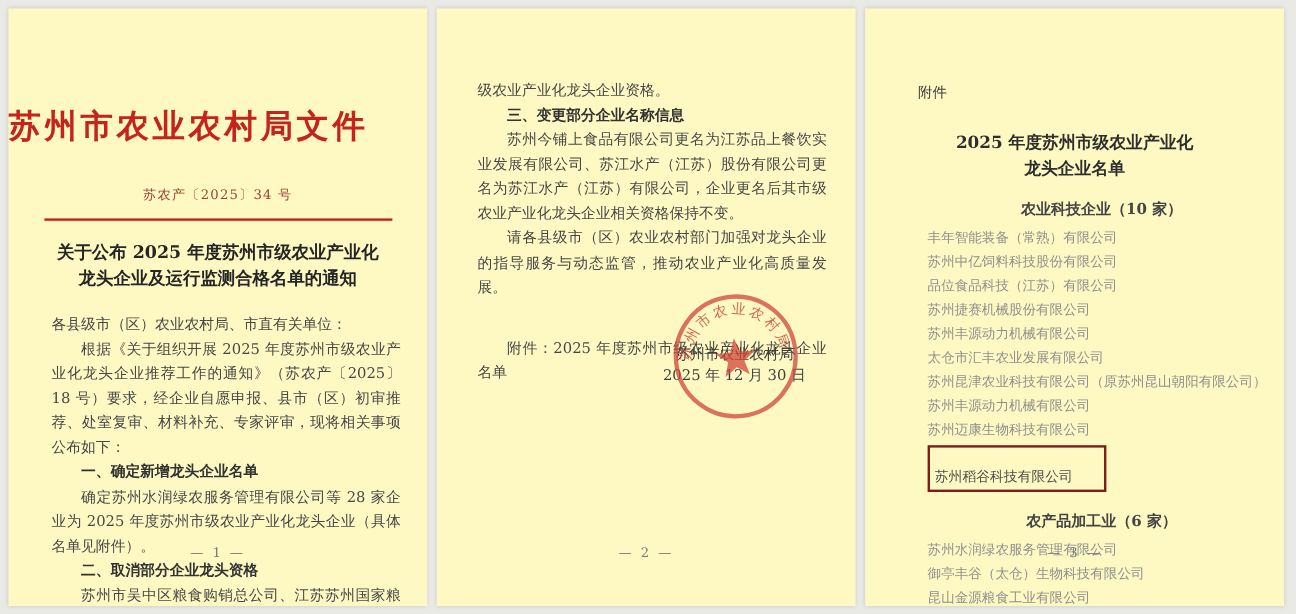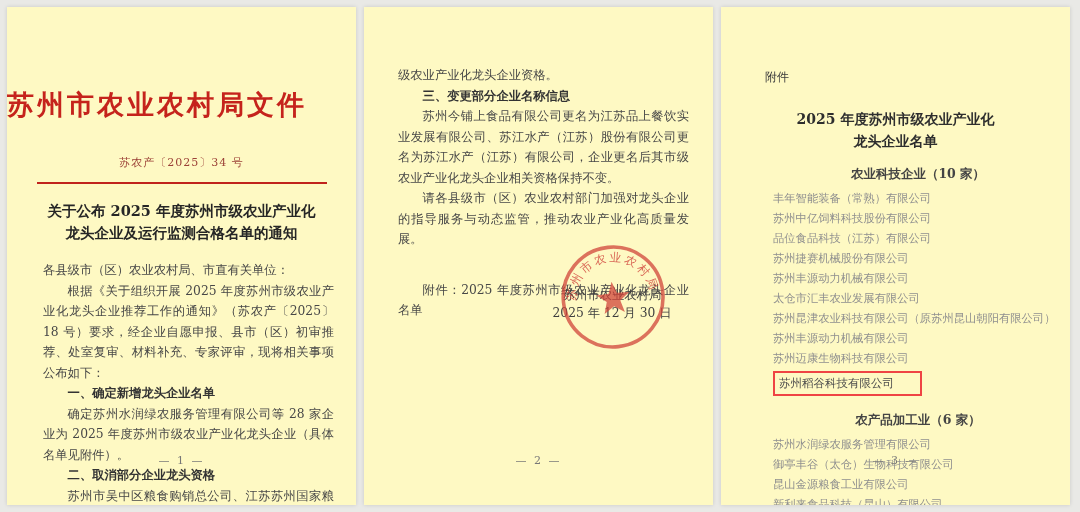--- a/index.html
+++ b/index.html
@@ -68,22 +68,22 @@
   .cat-heading {
     margin-top:14px; text-align:center; font-size:12.5px; font-weight:bold;
     color:#444; filter:blur(.35px);padding-left:45px;
   }
   .company-list { margin:6px 0 0 52px; }
   .company-item {
     font-size:11.3px; color:#8f8f8f; line-height:20px;
     white-space:nowrap; filter:blur(.45px);
   }
   .company-item.highlighted {
-    display:inline-block; margin-top:2px; padding:0 26px 1px 4px;
-    border:2px solid #ef4444; color:#4c4c4c; filter:blur(.25px);
+    display:inline-block; margin-top:2px; padding:14px 26px 1px 4px;
+    border:2px solid #7f1d1d; color:#4c4c4c; filter:blur(.25px);
     font-family:"DejaVu Sans","Liberation Sans",sans-serif; font-size:11.5px;
   }
   .cat2-heading { margin-top:16px; }
 </style>
 </head>
 <body>
 
 <div class="canvas">
 
   <div class="page page1">

